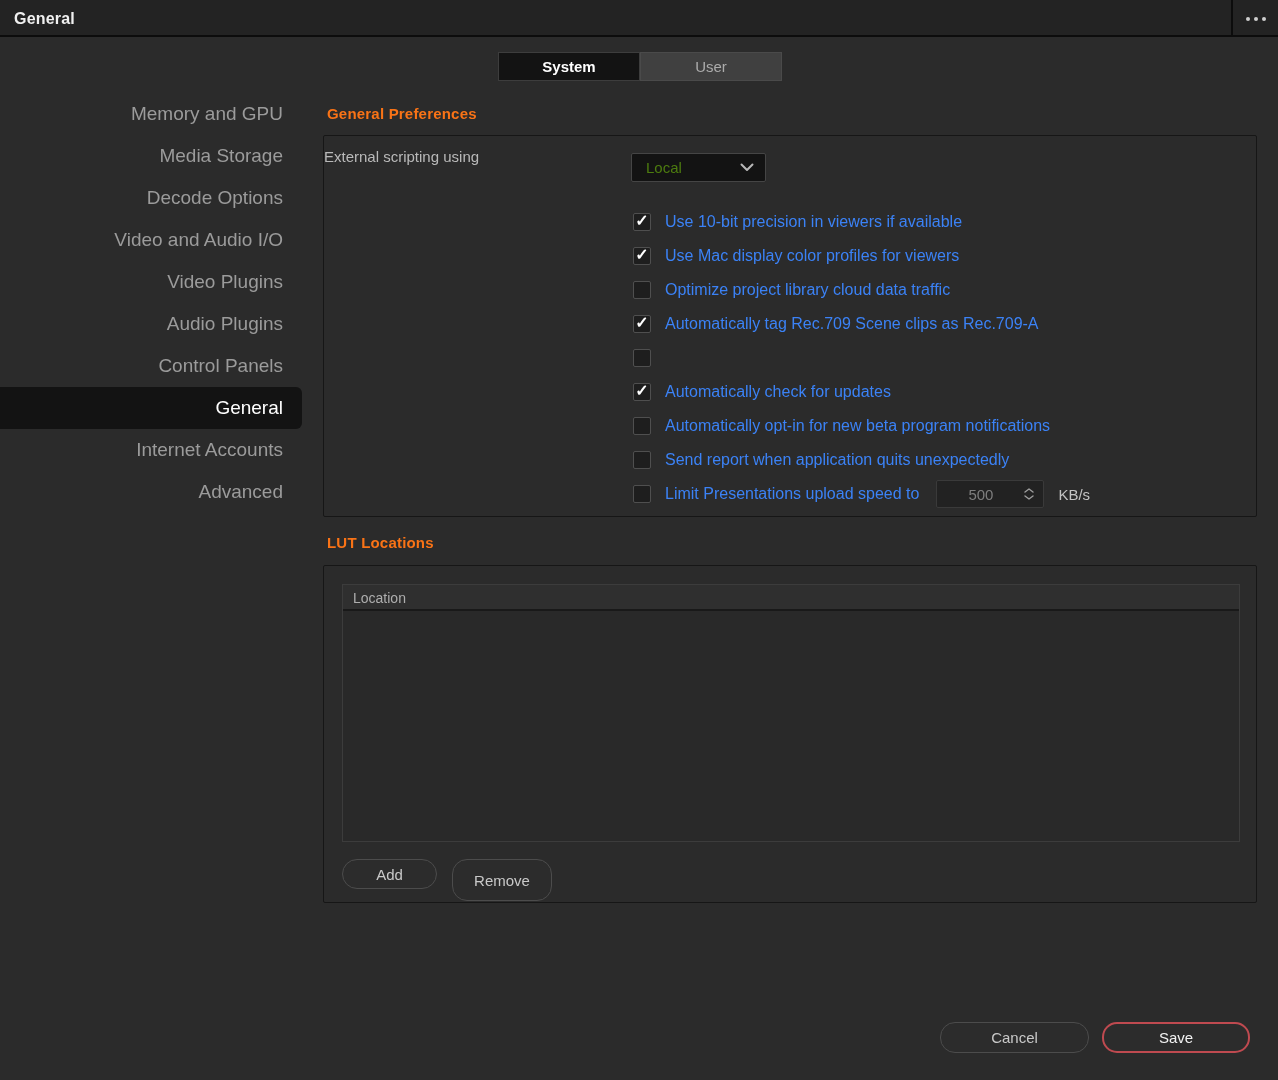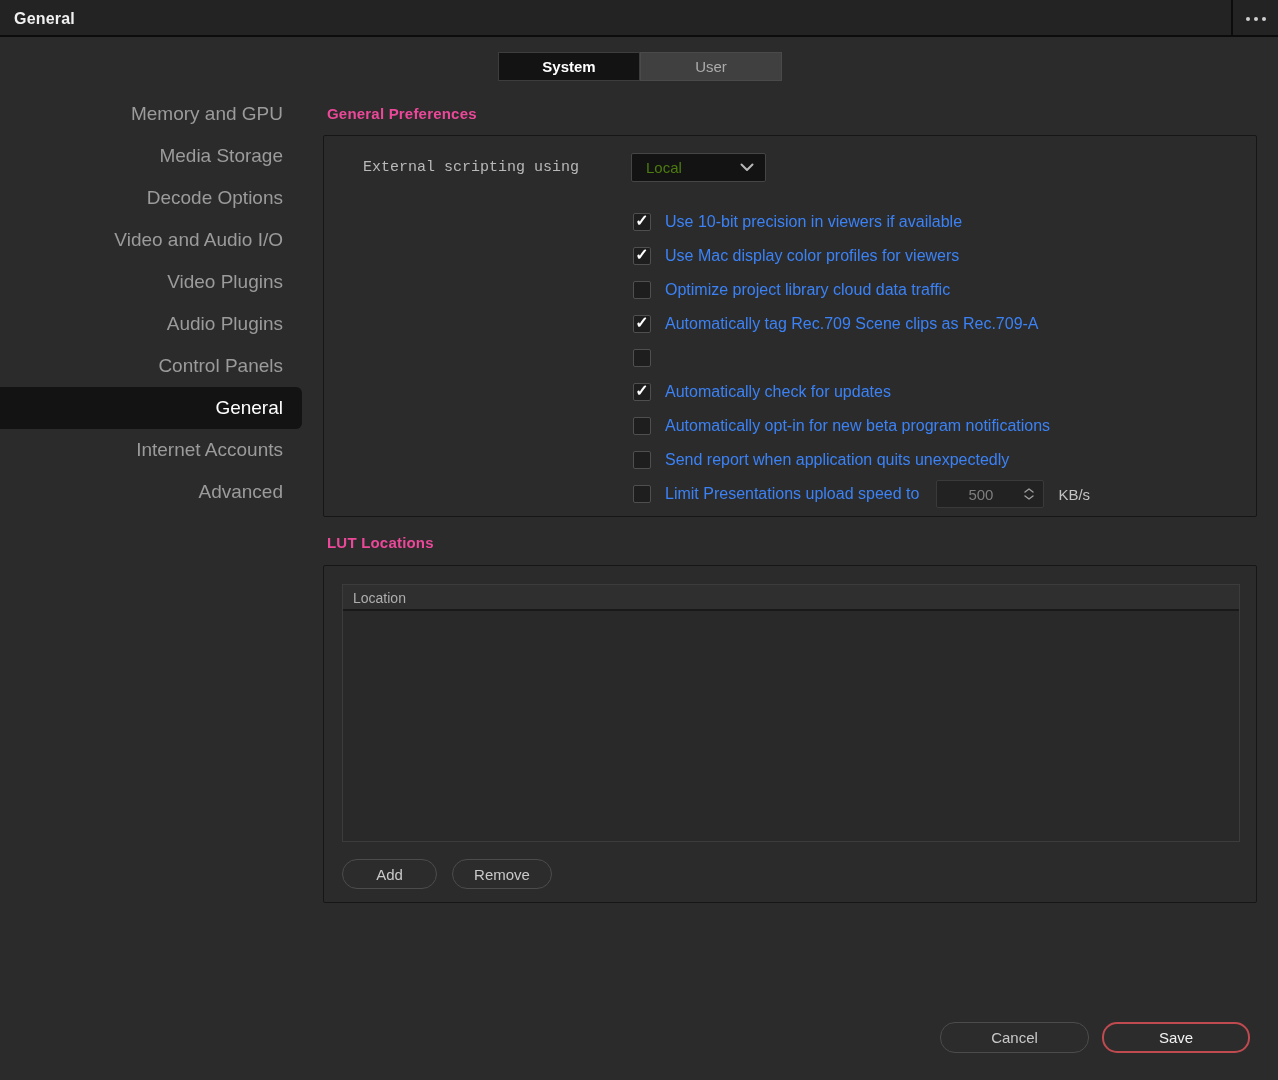--- a/index.html
+++ b/index.html
@@ -25,33 +25,33 @@
     border:1px solid #4a4a4a; color:#ababab; background:#404040; cursor:pointer; }
   .tab.active { background:#131313; color:#ffffff; border-color:#3d3d3d; font-weight:bold; }
 
   
   .sidebar { position:absolute; left:0; top:93px; width:302px; }
   .side-item { height:42px; line-height:42px; text-align:right; padding-right:19px;
     font-size:19px; color:#9b9b9b; cursor:pointer; }
   .side-item.selected { background:#131313; color:#ffffff; border-radius:0 6px 6px 0; }
 
   
-  .section-heading { position:absolute; font-size:15px; font-weight:bold; color:#ec4899; letter-spacing:.2px; }
+  .section-heading { position:absolute; font-size:15px; font-weight:bold; color:#f97316; letter-spacing:.2px; }
   .h-prefs { left:327px; top:105px; }
   .h-luts  { left:327px; top:534px; }
 
   
   .panel { position:absolute; left:323px; width:934px; border:1px solid #161616;
     border-radius:2px; background:#2b2b2b; }
   .panel-prefs { top:135px; height:382px; }
   .panel-luts  { top:565px; height:338px; }
 
   
-  .scripting-label { position:absolute; top:18px; left:0; width:294px; text-align:center;
-    font-size:15px; color:#b9b9b9; line-height:28px;font-family:Liberation Mono, monospace; }
+  .scripting-label { position:absolute; top:7px; left:0; width:294px; text-align:left;
+    font-size:15px; color:#b9b9b9; line-height:28px; }
   .dropdown { position:absolute; left:307px; top:17px; width:135px; height:29px;
     background:#131313; border:1px solid #454545; border-radius:2px; cursor:pointer;
     display:flex; align-items:center; }
   .dropdown .val { padding-left:14px; font-size:15px; color:#4d7c0f; flex:1; }
   .dropdown svg { margin-right:11px; }
 
   
   .cb-list { position:absolute; left:309px; top:69px; }
   .cb-row { display:flex; align-items:center; height:34px; }
   .checkbox { width:18px; height:18px; background:#1e1e1e; border:1px solid #4f4f4f;
@@ -69,21 +69,21 @@
   
   .lut-table { position:absolute; left:18px; top:18px; width:898px; height:258px;
     border:1px solid #3c3c3c; background:#292929; }
   .lut-header { height:26px; line-height:26px; background:#2f2f2f; border-bottom:2px solid #191919;
     padding-left:10px; font-size:14px; color:#aeaeae; }
 
   
   .pill { border-radius:15px; background:#2c2c2c; border:1px solid #4c4c4c; color:#c9c9c9;
     font-size:15px; font-family:"Liberation Sans", sans-serif; cursor:pointer; }
   .btn-add    { position:absolute; left:18px;  top:293px; width:95px;  height:30px; }
-  .btn-remove { position:absolute; left:128px; top:293px; width:100px; height:30px; }
+  .btn-remove { position:absolute; left:128px; top:293px; width:100px; height:42px; }
 
   .btn-cancel { position:absolute; left:940px;  top:1022px; width:149px; height:31px; }
   .btn-save   { position:absolute; left:1102px; top:1022px; width:148px; height:31px;
     border:2px solid #bf4a50; color:#f2f2f2; }
 </style>
 </head>
 <body>
 
 <div class="window">
 

